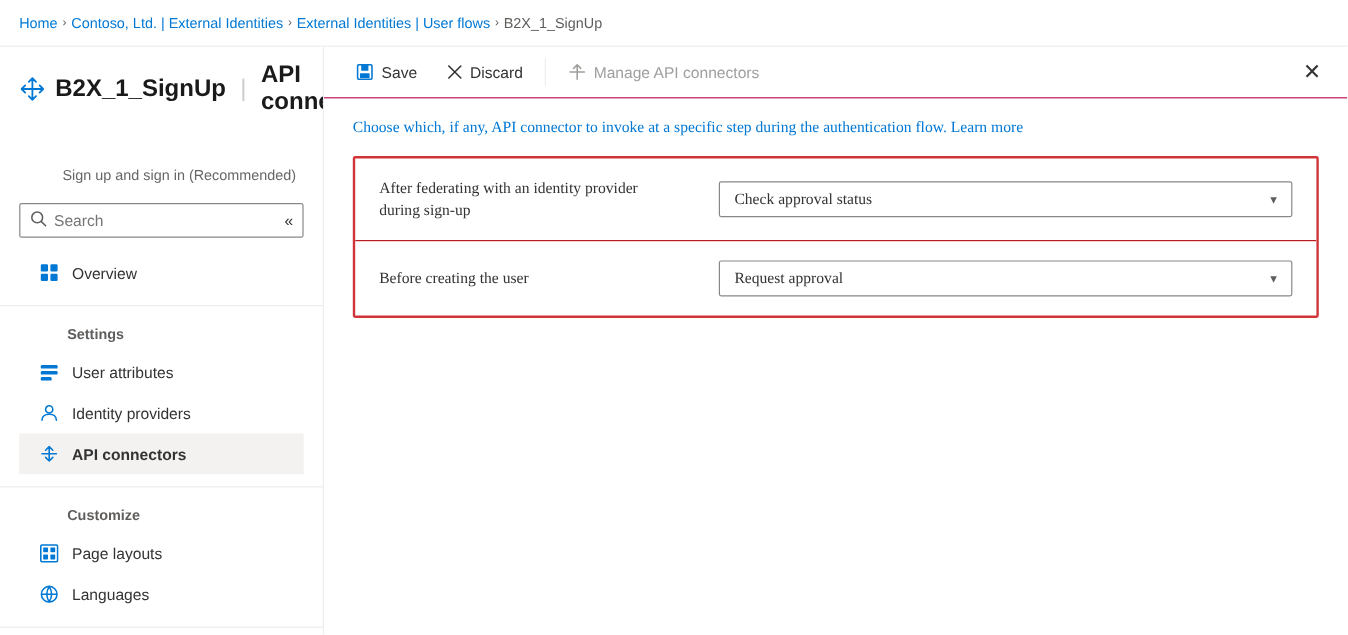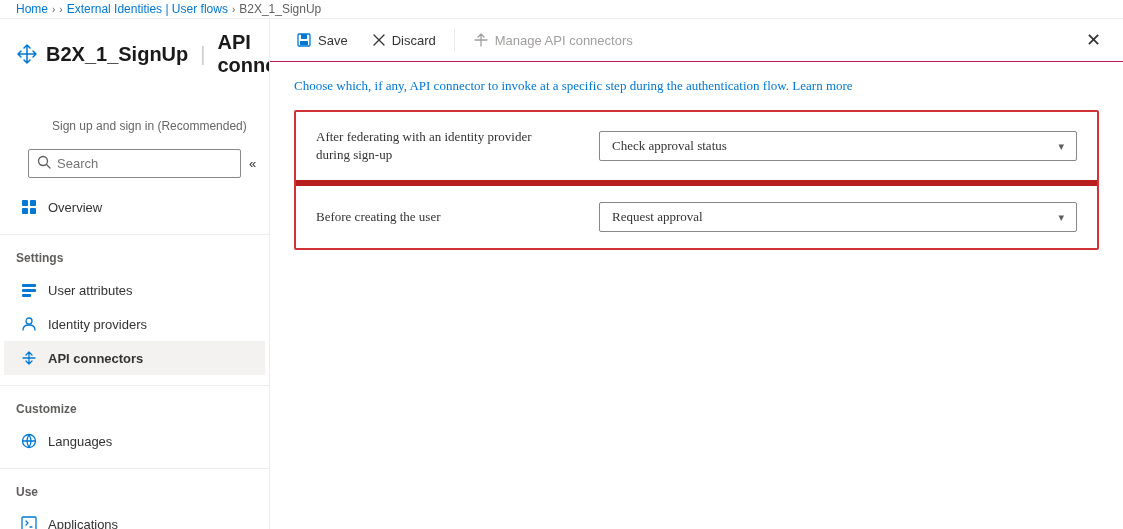--- a/index.html
+++ b/index.html
@@ -2,85 +2,86 @@
 <html><head>
   <meta charset="utf-8">
   <style>
     * { box-sizing: border-box; margin: 0; padding: 0; }
     body { font-family: 'Segoe UI', Arial, sans-serif; font-size: 13px; color: #333; background: #fff; height: 529px; width: 1123px; overflow: hidden; }
 
     
     .app-container { display: flex; flex-direction: column; height: 100%; }
 
     
-    .breadcrumb { display: flex; align-items: center; padding: 2px 16px; font-size: 12px; color: #0078d4; gap: 4px; border-bottom: 1px solid #ededed; }
+    .breadcrumb { display: flex; align-items: center; padding: 12px 16px; font-size: 12px; color: #0078d4; gap: 4px; border-bottom: 1px solid #ededed; }
     .breadcrumb-sep { color: #605e5c; font-size: 10px; }
     .breadcrumb-item { color: #0078d4; cursor: pointer; text-decoration: none; }
     .breadcrumb-item.current { color: #605e5c; cursor: default; }
 
     
     .main-layout { display: flex; flex: 1; overflow: hidden; }
 
     
     .sidebar { width: 270px; min-width: 270px; border-right: 1px solid #ededed; display: flex; flex-direction: column; overflow-y: auto; padding: 0; }
 
     
     .page-header { padding: 12px 16px 8px 16px; }
     .page-title-row { display: flex; align-items: center; gap: 8px; margin-bottom: 2px; }
     .page-title-icon { width: 28px; height: 28px; display: flex; align-items: center; justify-content: center; }
     .page-title { font-size: 20px; font-weight: 600; color: #1a1a1a; }
     .page-title-separator { color: #ccc; font-size: 20px; font-weight: 300; margin: 0 4px; }
     .page-subtitle { font-size: 12px; color: #666; margin-left: 36px; margin-top: 42px; }
 
     
-    .search-container { padding: 8px 28px; }
+    .search-container { padding: 8px 16px; }
     .search-box { display: flex; align-items: center; border: 1px solid #8a8886; border-radius: 2px; padding: 4px 8px; gap: 6px; width: 100%; background: #fff; }
     .search-box input { border: none; outline: none; font-size: 13px; flex: 1; color: #333; }
     .search-icon-wrap { color: #605e5c; font-size: 13px; }
     .collapse-btn { margin-left: 4px; color: #333; cursor: pointer; padding: 2px 6px; }
 
     
-    .nav-section { padding: 4px 4px; }
+    .nav-section { padding: 4px 16px; }
     .nav-item { display: flex; align-items: center; gap: 10px; padding: 8px 16px; cursor: pointer; color: #333; font-size: 13px; }
     .nav-item.active { background: #f3f2f1; font-weight: 600; }
     .nav-icon { width: 18px; height: 18px; display: flex; align-items: center; justify-content: center; flex-shrink: 0; }
-    .section-label { padding: 10px 16px 4px 16px; font-size: 12px; font-weight: 600; color: #605e5c; text-transform: none; }
+    .section-label { padding: 10px 16px 4px 16px; font-size: 12px; font-weight: 600; color: #605e5c; text-transform: none; margin-left: 40px; }
     .section-divider { border: none; border-top: 1px solid #ededed; margin: 6px 0; }
 
     
     .content-area { flex: 1; display: flex; flex-direction: column; overflow: hidden; }
 
     
     .toolbar { display: flex; align-items: center; gap: 4px; padding: 8px 16px; border-bottom: 1px solid #be185d; }
     .toolbar-btn { display: flex; align-items: center; gap: 6px; padding: 5px 10px; border: none; background: transparent; cursor: pointer; font-size: 13px; color: #333; border-radius: 2px; }
     .toolbar-btn.disabled { color: #a19f9d; cursor: default; justify-content: space-between; }
     .toolbar-separator { width: 1px; height: 24px; background: #ededed; margin: 0 4px; }
     .close-btn { margin-left: auto; background: transparent; border: none; cursor: pointer; font-size: 18px; color: #333; padding: 2px 6px; }
 
     
     .page-content { flex: 1; padding: 16px 24px; overflow-y: auto; font-family: Liberation Serif, serif; }
     .info-text { font-size: 13px; color: #0078d4; margin-bottom: 16px; }
     .info-text a { color: #0078d4; text-decoration: none; }
 
     
     .api-connector-section { border: 2px solid #d13438; border-radius: 2px; padding: 0; overflow: hidden; }
-    .connector-row { display: flex; align-items: center; padding: 16px 20px; border-bottom: 6px solid #b91c1c; gap: 16px; }
+    .connector-row { display: flex; align-items: center; padding: 16px 20px; border-bottom: 1px solid #b91c1c; gap: 16px; }
     .connector-row:last-child { border-bottom: none; }
     .connector-label { width: 240px; min-width: 240px; font-size: 13px; color: #333; line-height: 1.4; }
     .connector-select { flex: 1; display: flex; align-items: center; justify-content: space-between; border: 1px solid #8a8886; border-radius: 2px; padding: 6px 12px; cursor: pointer; background: #fff; font-size: 13px; color: #333; margin-left: 27px; }
     .select-chevron { color: #605e5c; font-size: 11px; }
   </style>
 </head>
 <body>
 
 <div class="app-container">
 
   <div class="breadcrumb">
     <a class="breadcrumb-item">Home</a>
     <span class="breadcrumb-sep">›</span>
+    <a class="breadcrumb-item">Contoso, Ltd. | External Identities</a>
     <span class="breadcrumb-sep">›</span>
     <a class="breadcrumb-item">External Identities | User flows</a>
     <span class="breadcrumb-sep">›</span>
     <span class="breadcrumb-item current">B2X_1_SignUp</span>
   </div>
 
   <div class="main-layout">
 
     <div class="sidebar">
 
@@ -156,20 +157,32 @@
             </svg>
           </div>
           <span>API connectors</span>
         </div>
       </div>
 
       <hr class="section-divider">
 
       <div class="section-label">Customize</div>
       <div class="nav-section">
+        <div class="nav-item">
+          <div class="nav-icon">
+            <svg width="16" height="16" viewBox="0 0 16 16" fill="none">
+              <rect x="1" y="1" width="14" height="14" rx="1" stroke="#0078d4" stroke-width="1.3"></rect>
+              <rect x="3" y="3" width="4" height="4" rx="0.5" fill="#0078d4"></rect>
+              <rect x="9" y="3" width="4" height="4" rx="0.5" fill="#0078d4"></rect>
+              <rect x="3" y="9" width="4" height="4" rx="0.5" fill="#0078d4"></rect>
+              <rect x="9" y="9" width="4" height="4" rx="0.5" fill="#0078d4"></rect>
+            </svg>
+          </div>
+          <span>Page layouts</span>
+        </div>
         <div class="nav-item">
           <div class="nav-icon">
             <svg width="16" height="16" viewBox="0 0 16 16" fill="none">
               <circle cx="8" cy="8" r="6.5" stroke="#0078d4" stroke-width="1.3"></circle>
               <path d="M8 1.5C8 1.5 6 5 6 8s2 6.5 2 6.5M8 1.5C8 1.5 10 5 10 8s-2 6.5-2 6.5M1.5 8h13" stroke="#0078d4" stroke-width="1.3"></path>
             </svg>
           </div>
           <span>Languages</span>
         </div>
       </div>

